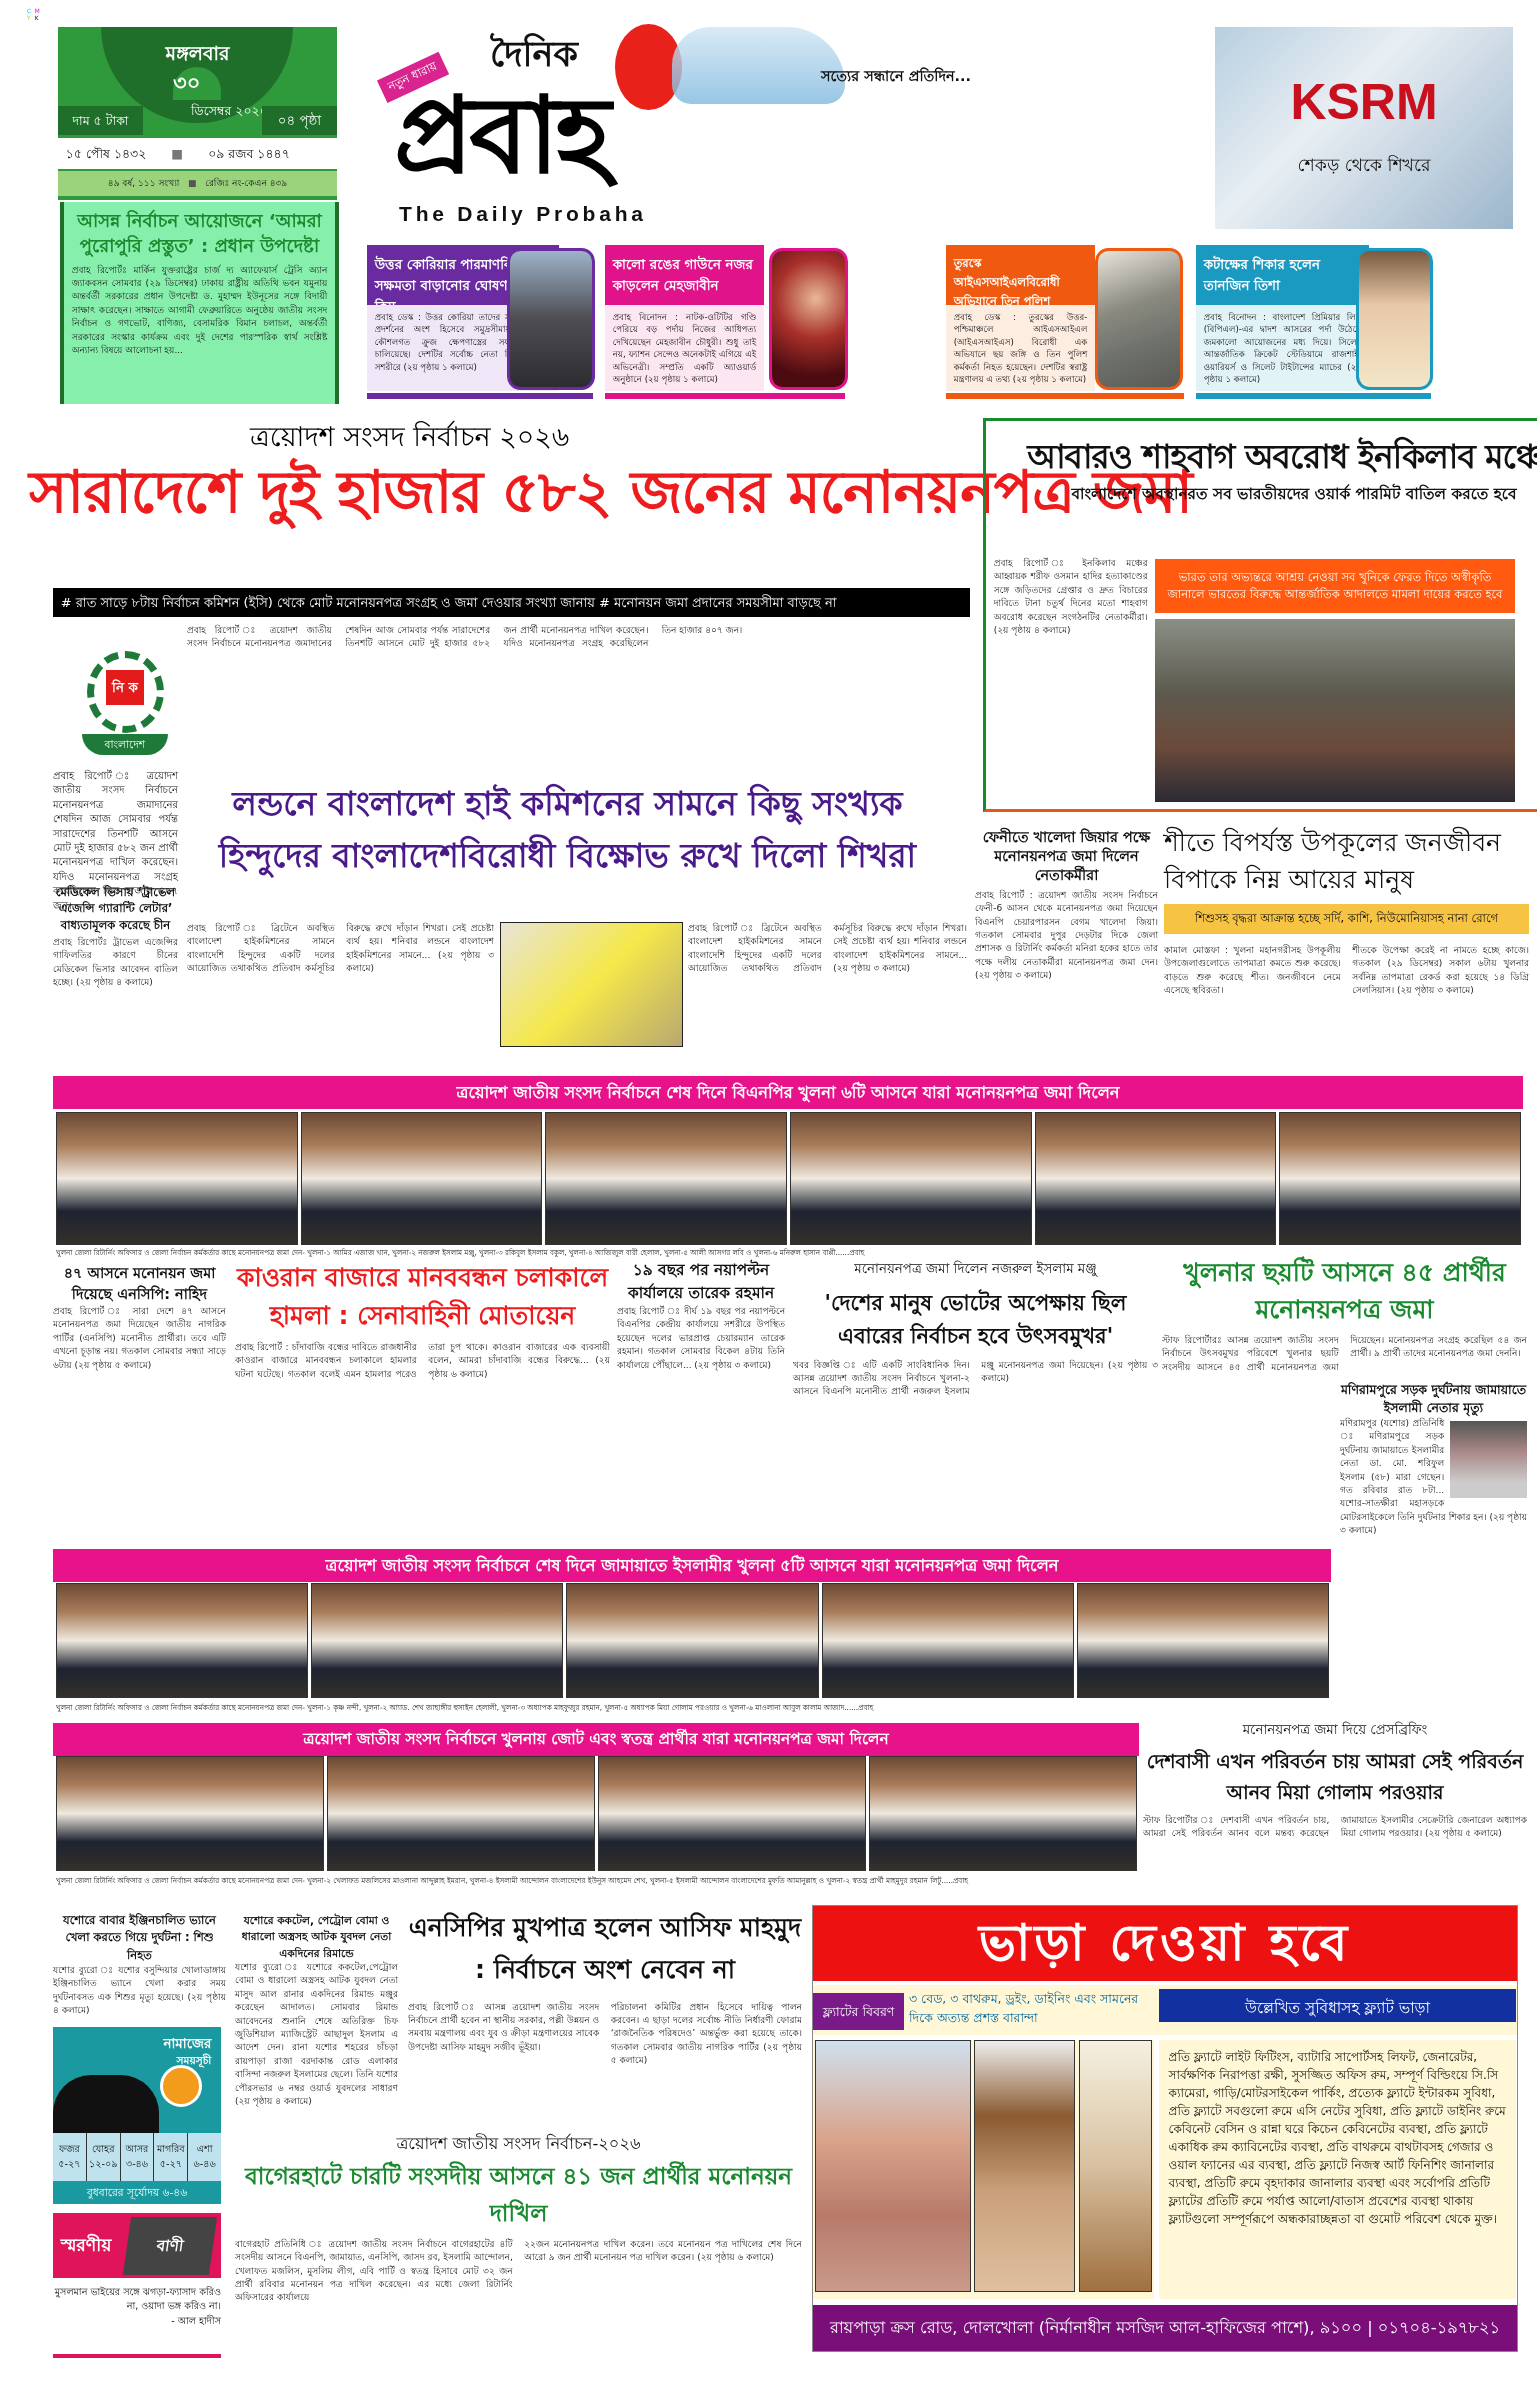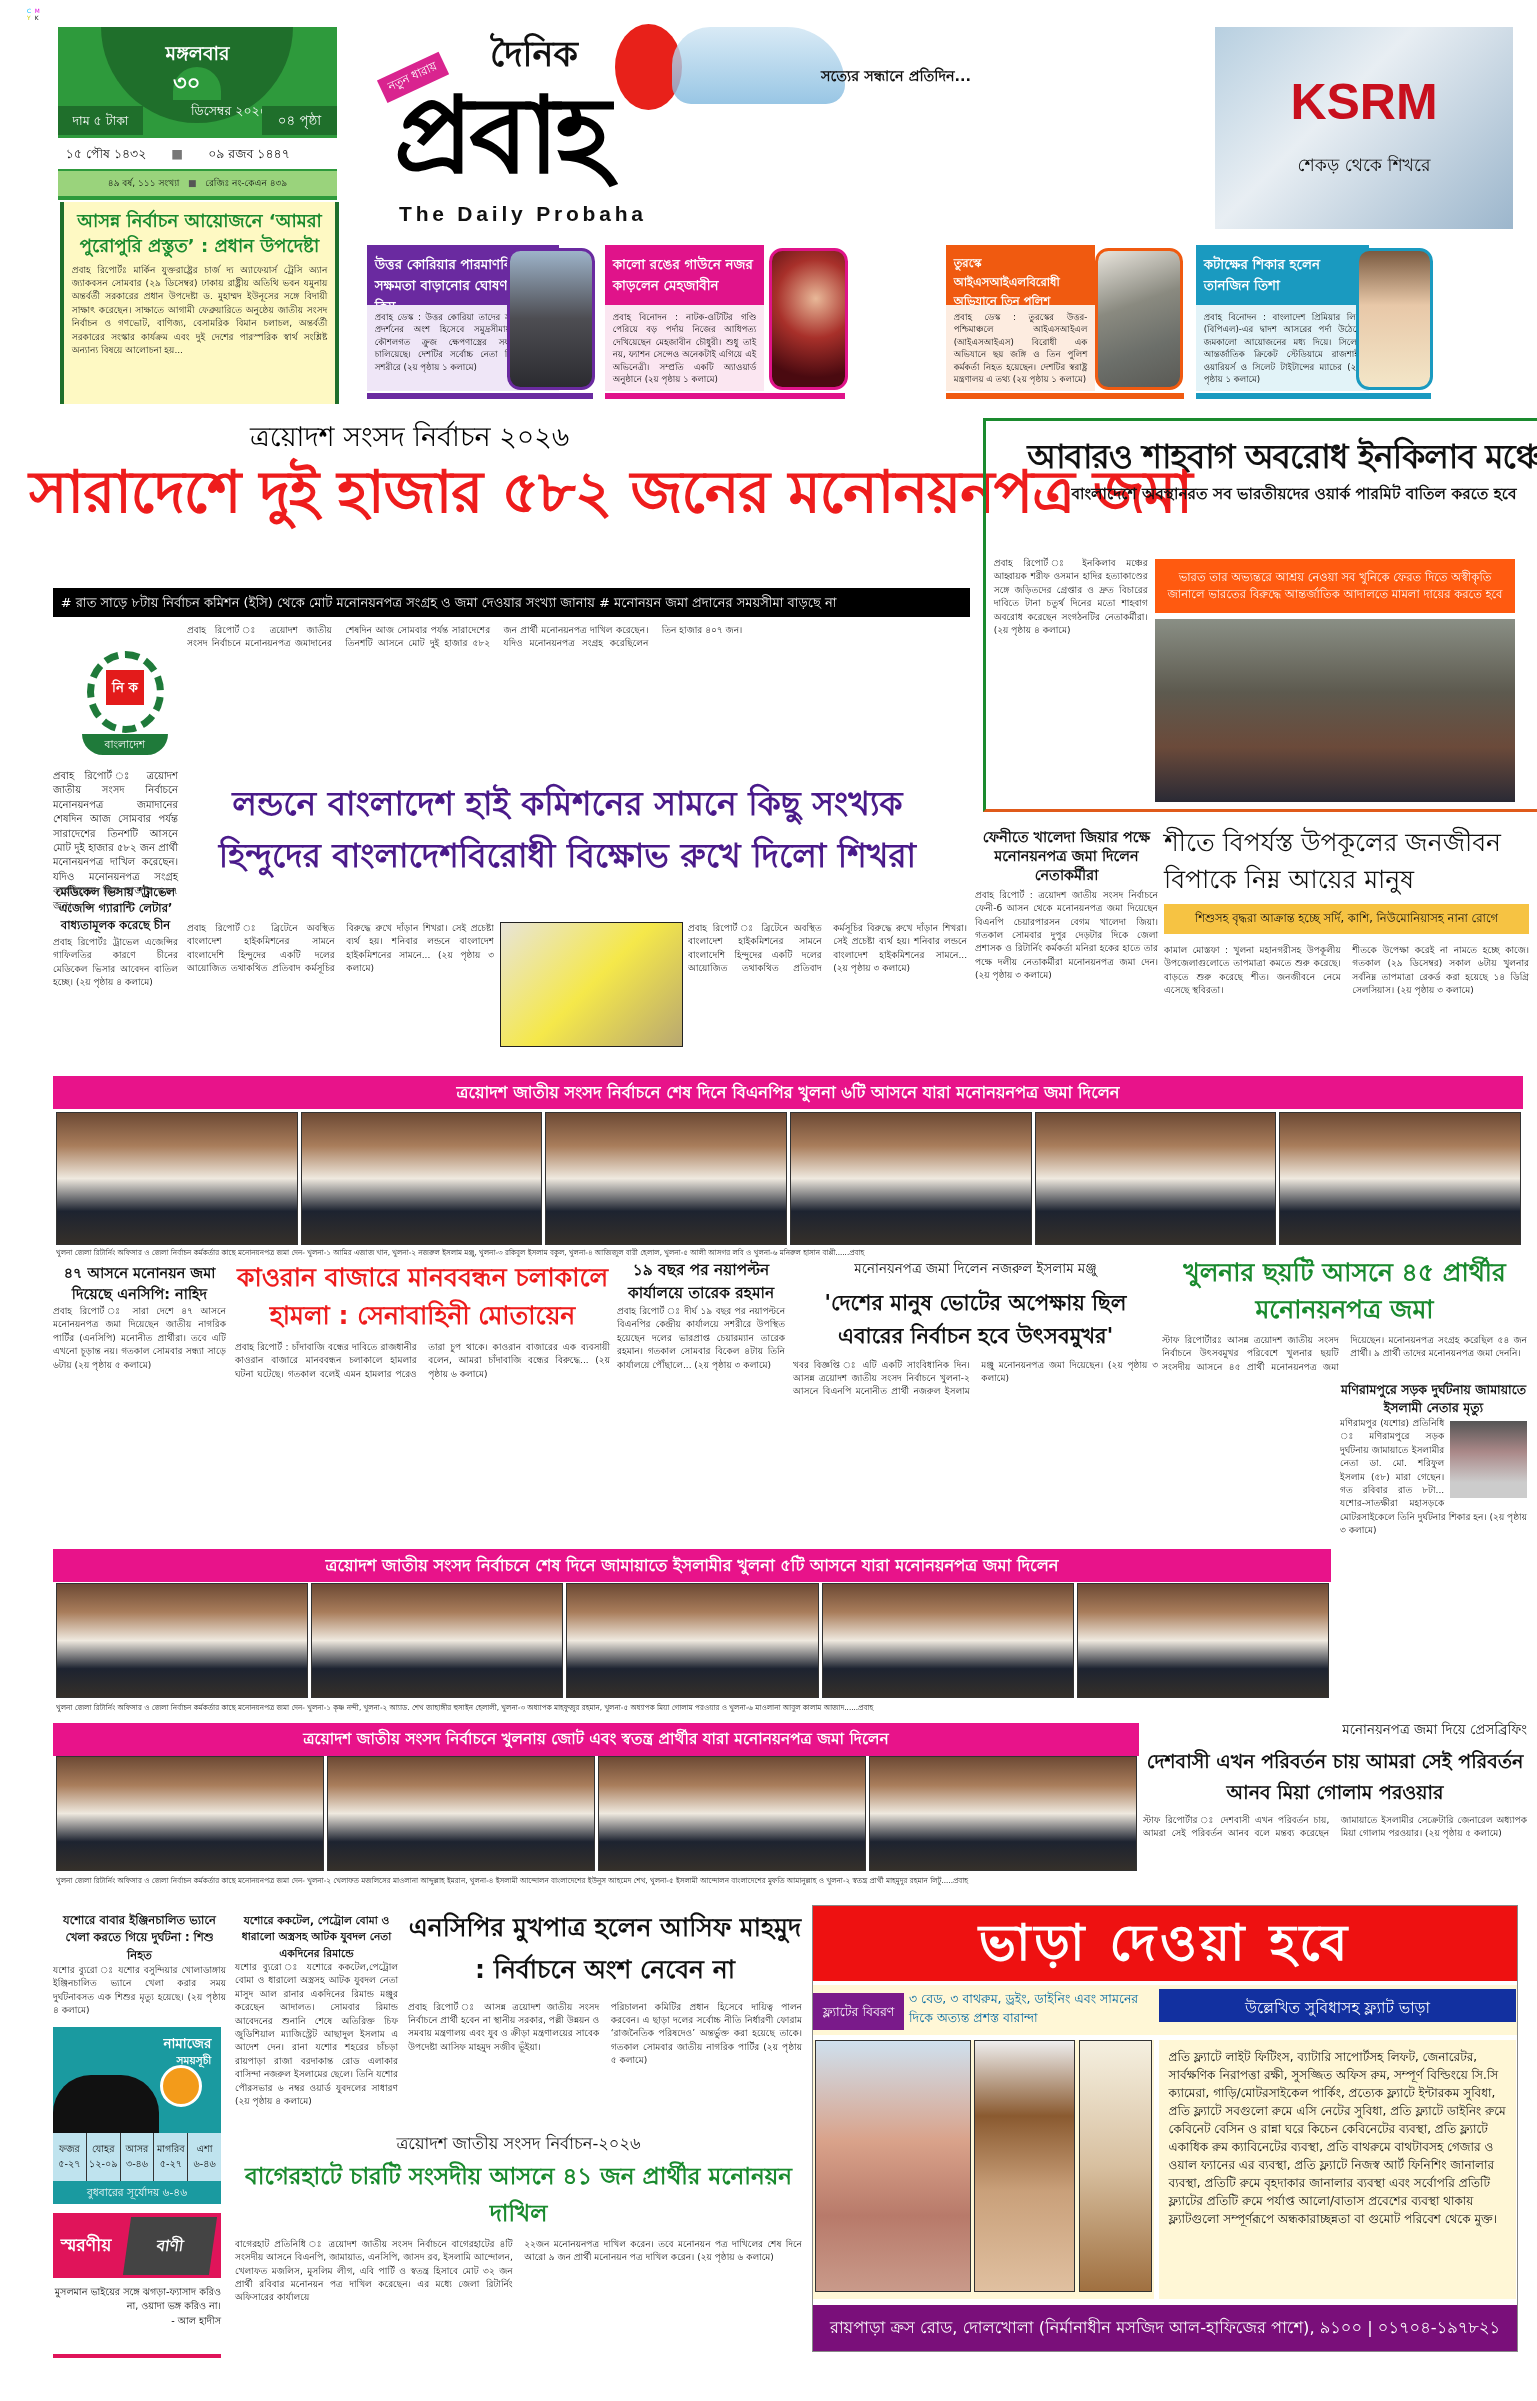--- a/index.html
+++ b/index.html
@@ -14,21 +14,21 @@
   .datebox { left: 58px; top: 27px; width: 279px; height: 173px; background: #2e9a3c; }
   .datebox .arch { position: absolute; left: 43px; top: 0; width: 192px; height: 96px; background: #1f6f2b; border-radius: 0 0 96px 96px; }
   .datebox .day { position: absolute; top: 11.5px; width: 100%; text-align: center; color: #fff; font-size: 19px; font-weight: bold; }
   .datebox .num { position: absolute; left: 115px; top: 40px; width: 48px; height: 33px; background: #2e9a3c; border-radius: 24px 24px 0 0; color: #fff; font-size: 21px; text-align: left; line-height: 33px; font-weight: bold; }
   .datebox .month { position: absolute; left: 86px; top: 75px; width: 106px; color: #fff; font-size: 12.5px; margin-left: 47px; }
   .datebox .price { position: absolute; left: 0; top: 79px; width: 85px; height: 29px; background: #1f6f2b; color: #fff; font-size: 12.5px; line-height: 29px; text-align: center; }
   .datebox .pages { position: absolute; right: 0; top: 79px; width: 75px; height: 29px; background: #1f6f2b; color: #fff; font-size: 13.4px; line-height: 29px; text-align: center; }
   .datebox .hijri { position: absolute; left: 0; top: 111px; width: 100%; height: 31px; background: #fff; font-size: 12.5px; line-height: 31px; padding-left: 7.7px; }
   .datebox .reg { position: absolute; left: 0; top: 144px; width: 100%; height: 25px; background: #9ad37c; font-size: 9px; line-height: 25px; text-align: center; }
 
-  .lead-left { left: 60px; top: 202px; width: 279px; height: 202px; background: #fef9c3; border-left: 4.8px solid #1f6f2b; border-right: 4.8px solid #1f6f2b; padding: 5.8px 7.7px; }
+  .lead-left { left: 60px; top: 202px; width: 279px; height: 202px; background: #86efac; border-left: 4.8px solid #1f6f2b; border-right: 4.8px solid #1f6f2b; padding: 5.8px 7.7px; }
   .lead-left h2 { color: #1a8a2e; font-size: 18px; line-height: 25px; text-align: center; font-weight: bold; margin-bottom: 5.8px; }
 
   
   .mast-dainik { left: 490px; top: 27px; font-size: 35px; font-weight: bold; }
   .mast-tag { left: 379px; top: 65px; background: #d9248f; color: #fff; font-size: 11.5px; padding: 2.9px 7.7px; transform: rotate(-25deg); }
   .mast-sun { left: 615px; top: 24px; width: 67px; height: 86px; background: #e8211a; border-radius: 50%; }
   .mast-cloud { left: 672px; top: 27px; width: 173px; height: 77px; background: linear-gradient(180deg,#cfe5f3,#7fb8de); border-radius: 38px 58px 19px 19px; opacity: .8; }
   .mast-slogan { left: 821px; top: 65px; font-size: 14.4px; font-weight: bold; color: #111; }
   .mast-title { left: 394px; top: 82px; font-size: 106px; font-weight: bold; letter-spacing: -3.8px; line-height: 106px; color: #000; font-family: "DejaVu Serif", serif; }
   .mast-english { left: 399px; top: 202px; font-size: 21px; font-weight: bold; letter-spacing: 3.8px; font-family: "Liberation Sans", sans-serif; }
@@ -279,21 +279,21 @@
 <div class="abs pinkbar" style="left:53px;top:1723px;width:1086px;font-size:15.4px">ত্রয়োদশ জাতীয় সংসদ নির্বাচনে খুলনায় জোট এবং স্বতন্ত্র প্রার্থীর যারা মনোনয়নপত্র জমা দিলেন</div>
 <div class="abs photostrip" style="left:56px;top:1756px;width:1081px;height:115px">
   <div></div>
     <div></div>
     <div></div>
     <div></div>
 </div>
 <div class="abs caption" style="left:56px;top:1875px;width:1081px">খুলনা জেলা রিটার্নিং অফিসার ও জেলা নির্বাচন কর্মকর্তার কাছে মনোনয়নপত্র জমা দেন- খুলনা-২ খেলাফত মজলিসের মাওলানা আব্দুল্লাহ ইমরান, খুলনা-৪ ইসলামী আন্দোলন বাংলাদেশের ইউনুস আহমেদ শেখ, খুলনা-৫ ইসলামী আন্দোলন বাংলাদেশের মুফতি আমানুল্লাহ ও খুলনা-২ স্বতন্ত্র প্রার্থী মাহমুদুর রহমান লিটু.....প্রবাহ</div>
 
 <div class="abs" style="left:1143px;top:1720px;width:384px">
-  <div style="font-size:13.4px;text-align:right">মনোনয়নপত্র জমা দিয়ে প্রেসব্রিফিং</div>
+  <div style="font-size:13.4px;text-align:center">মনোনয়নপত্র জমা দিয়ে প্রেসব্রিফিং</div>
   <h3 class="head" style="font-size:19px;line-height:31px;margin-top:3.8px">দেশবাসী এখন পরিবর্তন চায় আমরা সেই পরিবর্তন আনব মিয়া গোলাম পরওয়ার</h3>
   <p class="body-text" style="column-count:2;column-gap:11.5px;font-size:9px;line-height:13.4px;margin-top:5.8px">স্টাফ রিপোর্টার ঃ দেশবাসী এখন পরিবর্তন চায়, আমরা সেই পরিবর্তন আনব বলে মন্তব্য করেছেন জামায়াতে ইসলামীর সেক্রেটারি জেনারেল অধ্যাপক মিয়া গোলাম পরওয়ার। (২য় পৃষ্ঠায় ৫ কলামে)</p>
 </div>
 
 <div class="abs" style="left:53px;top:1912px;width:173px">
   <h3 class="head" style="font-size:11.5px;line-height:17.3px">যশোরে বাবার ইঞ্জিনচালিত ভ্যানে খেলা করতে গিয়ে দুর্ঘটনা : শিশু নিহত</h3>
   <p class="body-text" style="font-size:9px;line-height:13.4px">যশোর ব্যুরো ঃ যশোর বসুন্দিয়ার খোলাডাঙ্গায় ইঞ্জিনচালিত ভ্যানে খেলা করার সময় দুর্ঘটনাবসত এক শিশুর মৃত্যু হয়েছে। (২য় পৃষ্ঠায় ৪ কলামে)</p>
 </div>
 
 <div class="abs" style="left:235px;top:1912px;width:163px">

